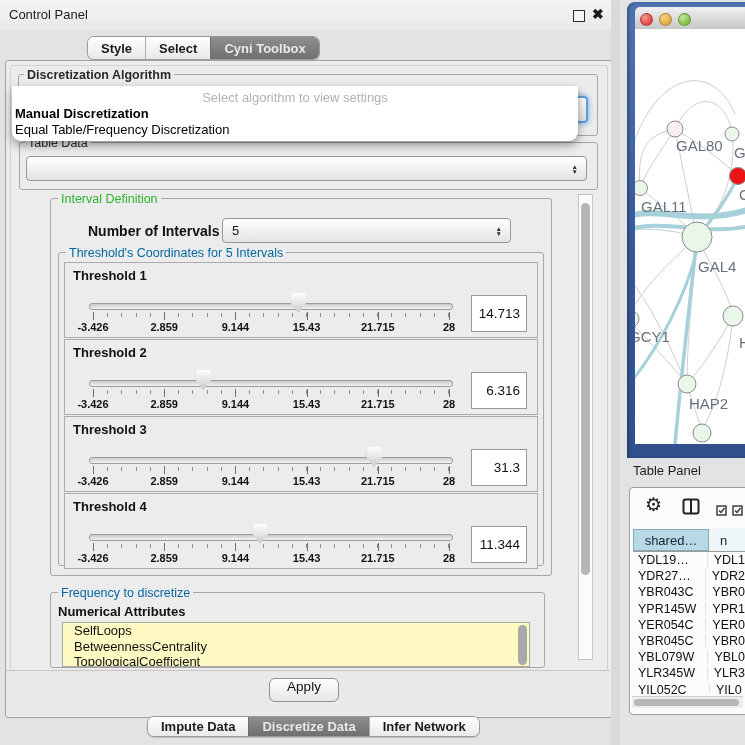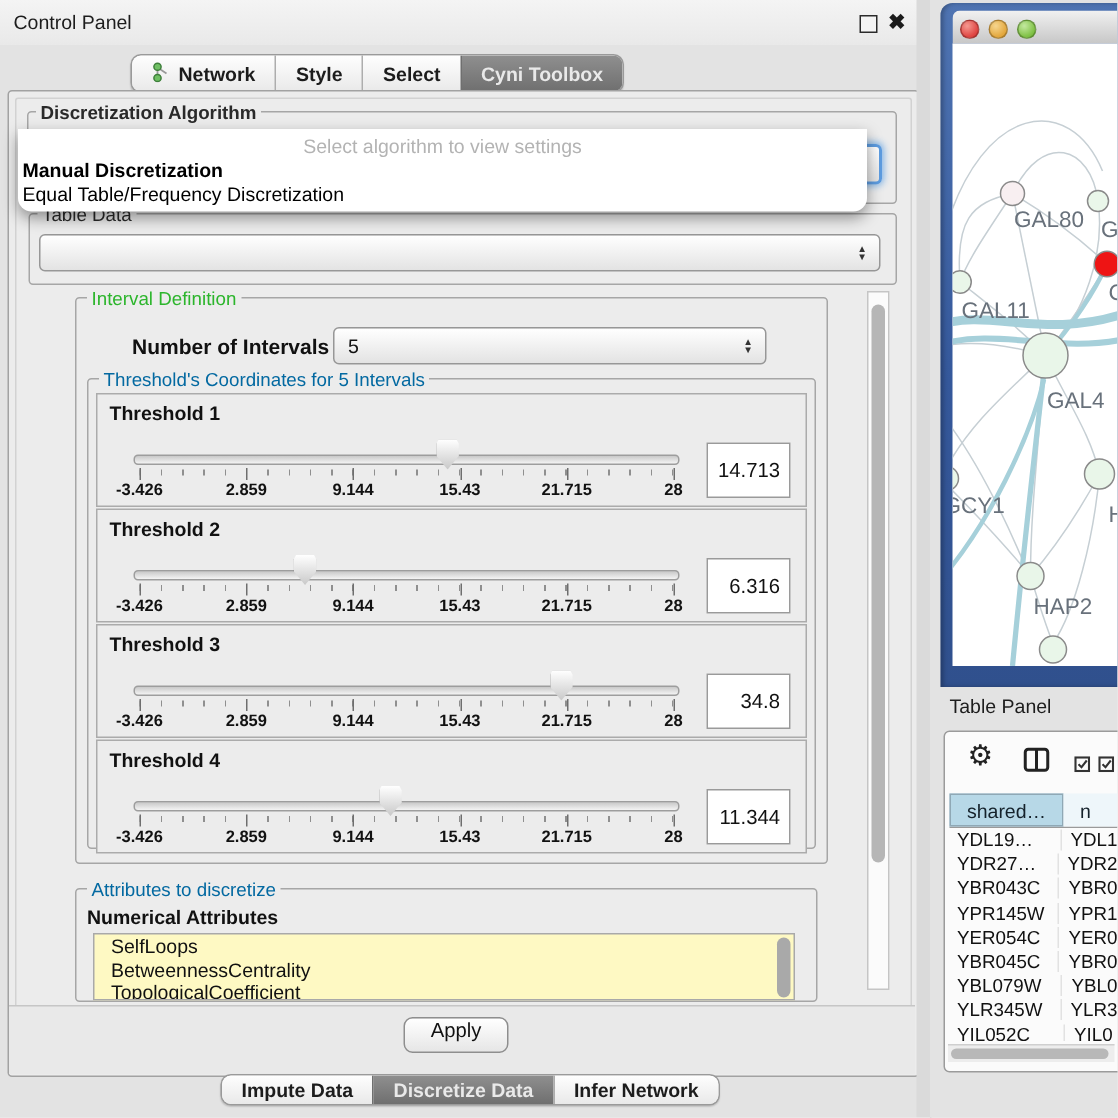--- a/index.html
+++ b/index.html
@@ -99,29 +99,20 @@
 
 <div class="abs" id="titlebar">
   <div class="abs title">Control Panel</div>
   <div class="abs" id="float-btn"></div>
   <div class="abs" id="close-btn">✖</div>
 </div>
 <div class="abs" style="left:0;top:30px;width:612px;height:30px;background:#e3e3e3;"></div>
 
 <div class="abs tabstrip" style="left:87px;top:36px;">
   <div class="tab">
-    <span>
-      <svg width="13" height="14" viewBox="0 0 13 14">
-        <path d="M4 4 L4 11 M4 4 L10 8" stroke="#9a9a9a" stroke-width="1.2" fill="none"></path>
-        <circle cx="4" cy="3.5" r="2.4" fill="#6fbf63" stroke="#3e7f3b"></circle>
-        <circle cx="4" cy="11" r="2.4" fill="#6fbf63" stroke="#3e7f3b"></circle>
-      </svg></span>
-    <span>Network</span>
-  </div>
-  <div class="tab">
       <span>Style</span>
     </div>
   <div class="tab">
       <span>Select</span>
     </div>
   <div class="tab sel">
       <span>Cyni Toolbox</span>
     </div>
 </div>
 
@@ -208,21 +199,21 @@
       <span class="tlab" style="left: 20%;">2.859</span>
       <span class="maj" style="left: 40%;"></span>
       <span class="tlab" style="left: 40%;">9.144</span>
       <span class="maj" style="left: 60%;"></span>
       <span class="tlab" style="left: 60%;">15.43</span>
       <span class="maj" style="left: 80%;"></span>
       <span class="tlab" style="left: 80%;">21.715</span>
       <span class="maj" style="left: 100%;"></span>
       <span class="tlab" style="left: 100%;">28</span>
     </div>
-  <div class="vbox">34.8</div>
+  <div class="vbox">31.3</div>
 </div>
 <div class="tpanel" style="top:493px;">
   <div class="tlabel">Threshold 4</div>
   <div class="track"></div>
   <div class="sliderzone">
     <div class="thumb" style="left:47.0%"></div>
   <span class="maj" style="left: 0%;"></span>
       <span class="tlab" style="left: 0%;">-3.426</span>
       <span class="maj" style="left: 20%;"></span>
       <span class="tlab" style="left: 20%;">2.859</span>
@@ -232,21 +223,21 @@
       <span class="tlab" style="left: 60%;">15.43</span>
       <span class="maj" style="left: 80%;"></span>
       <span class="tlab" style="left: 80%;">21.715</span>
       <span class="maj" style="left: 100%;"></span>
       <span class="tlab" style="left: 100%;">28</span>
     </div>
   <div class="vbox">11.344</div>
 </div>
 
 <div class="abs group" style="left:50px;top:592px;width:493px;height:74px;"></div>
-<div class="abs gtitle blue" style="left:58px;top:586px;">Attributes to discretize</div>
+<div class="abs gtitle blue" style="left:58px;top:586px;">Frequency to discretize</div>
 <div class="abs" style="left:58px;top:604px;font-size:13px;font-weight:bold;color:#111;">Numerical Attributes</div>
 <div class="abs" id="attr-list">
   <div id="attr-scroll"></div>
 <div class="li">SelfLoops</div>
     <div class="li">BetweennessCentrality</div>
     <div class="li">TopologicalCoefficient</div>
   </div>
 
 <div class="abs" id="v-scroll">
   <div id="v-thumb"></div>

